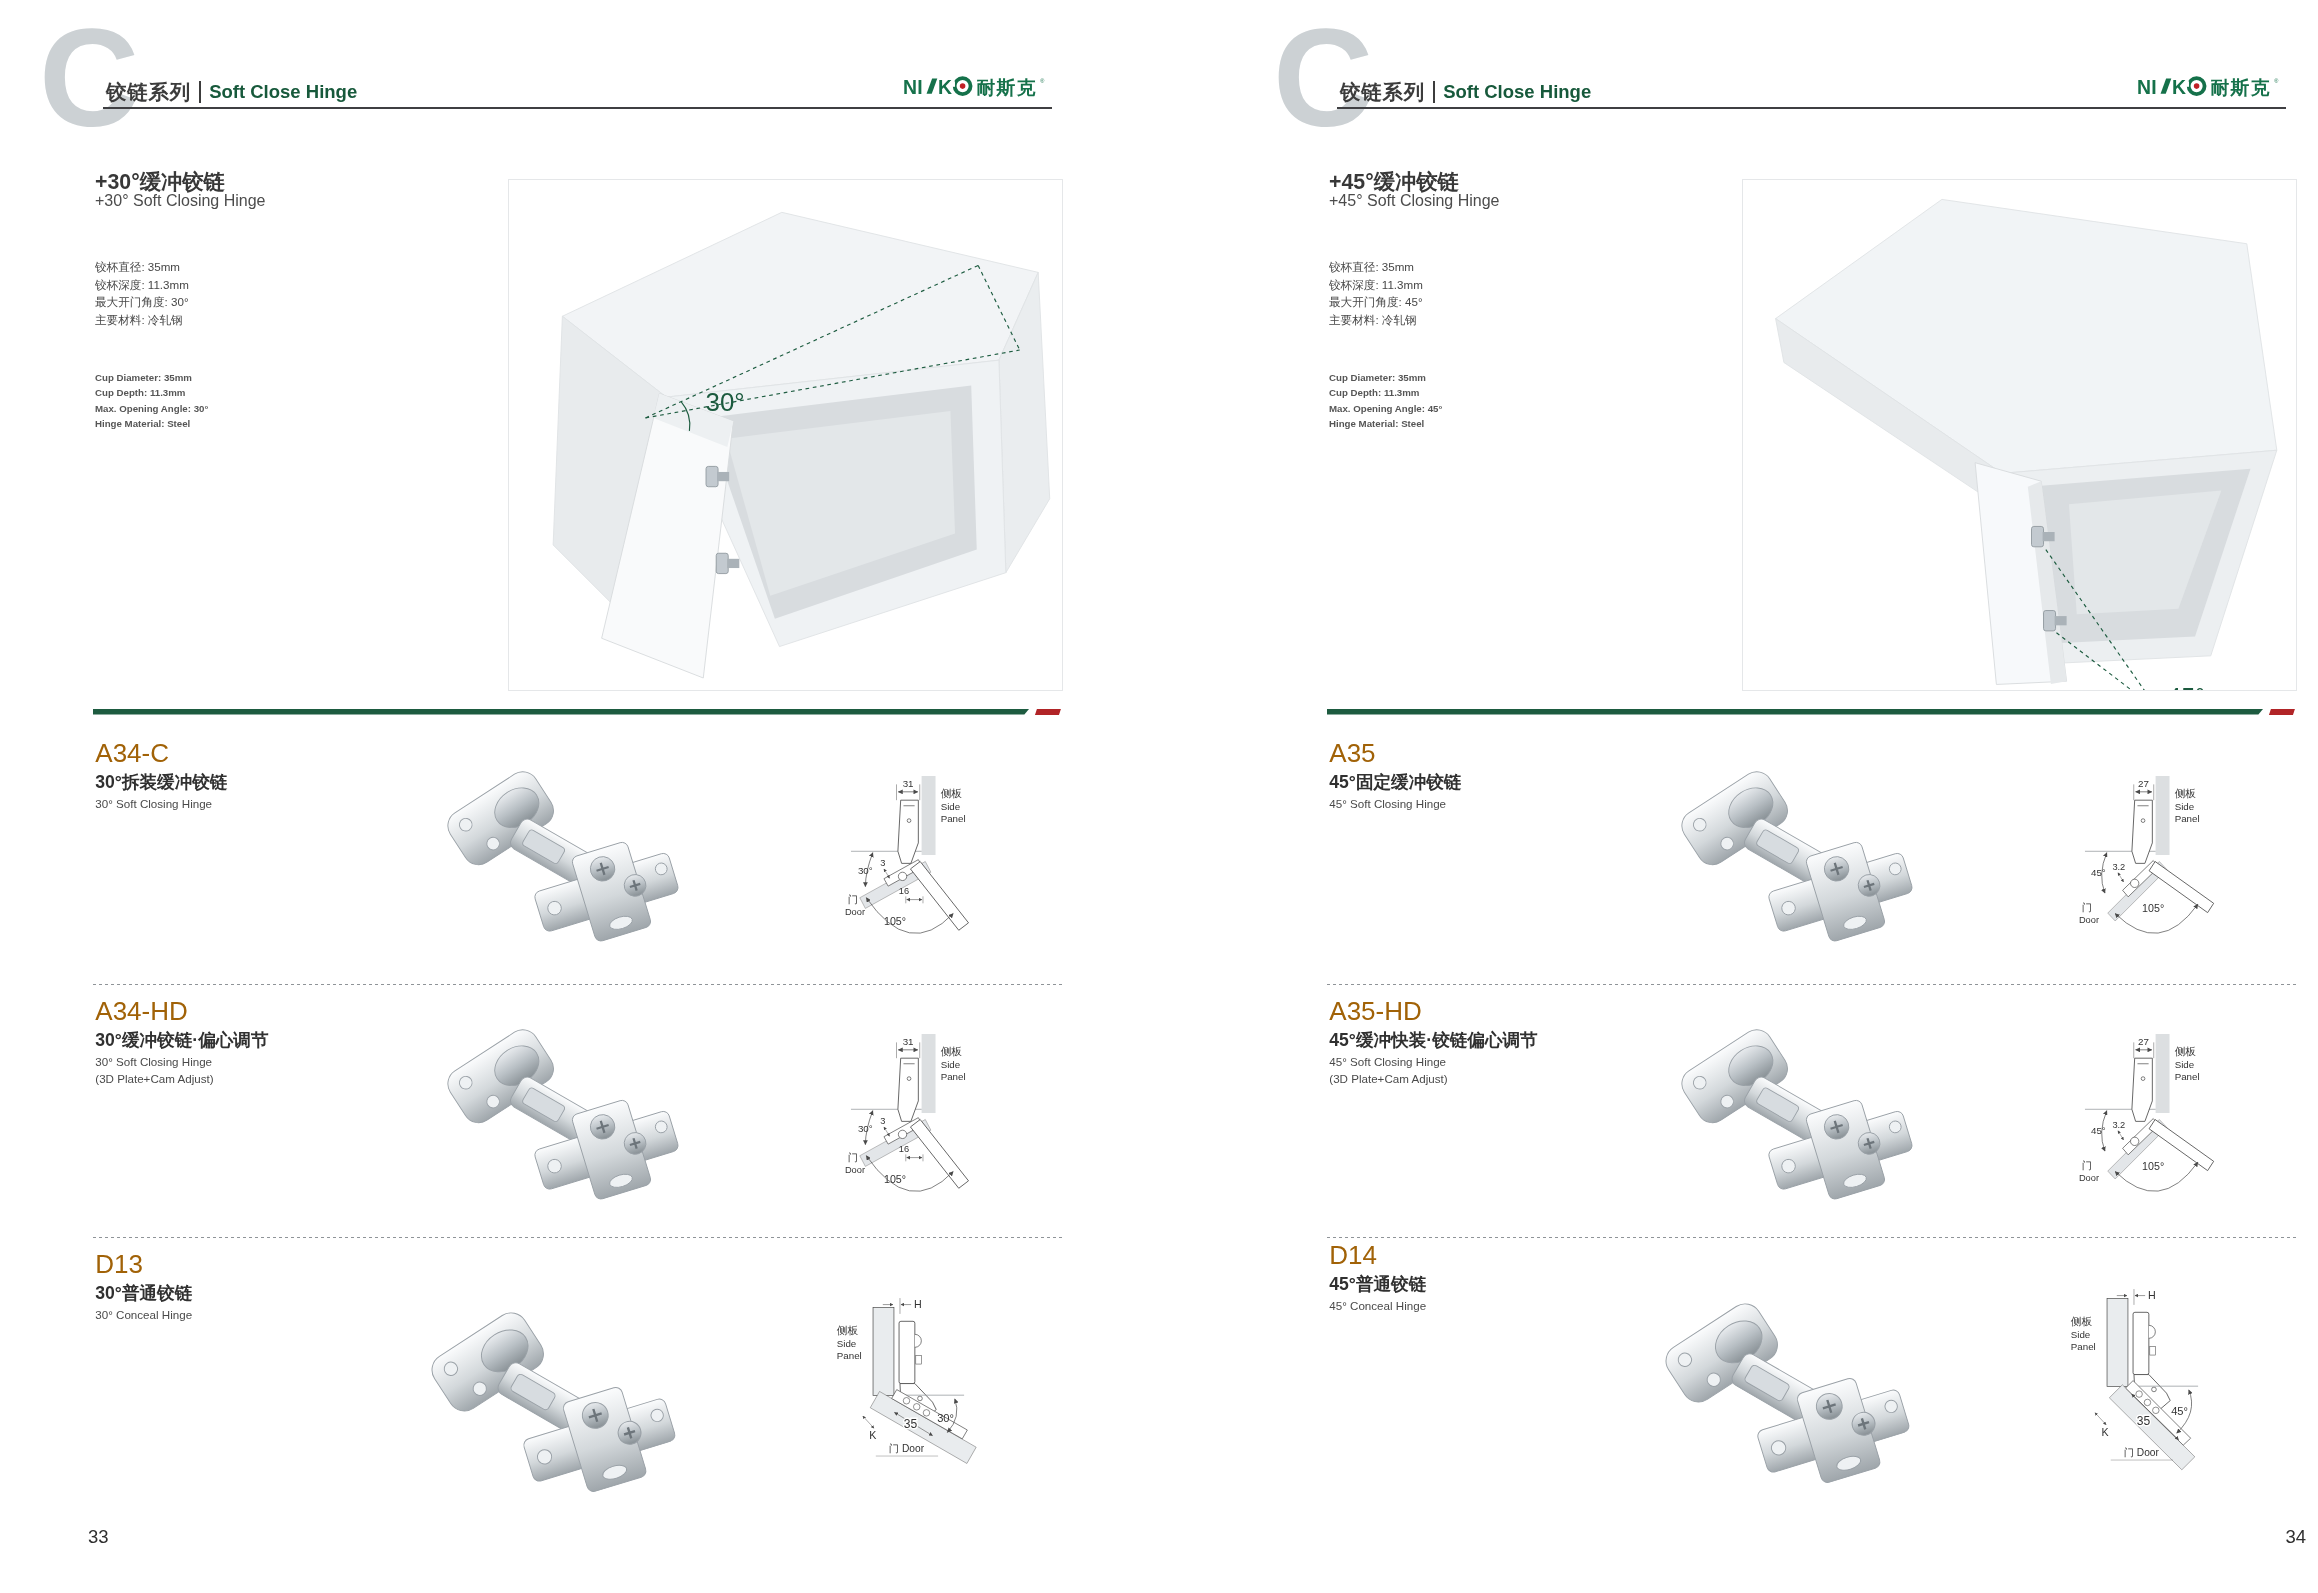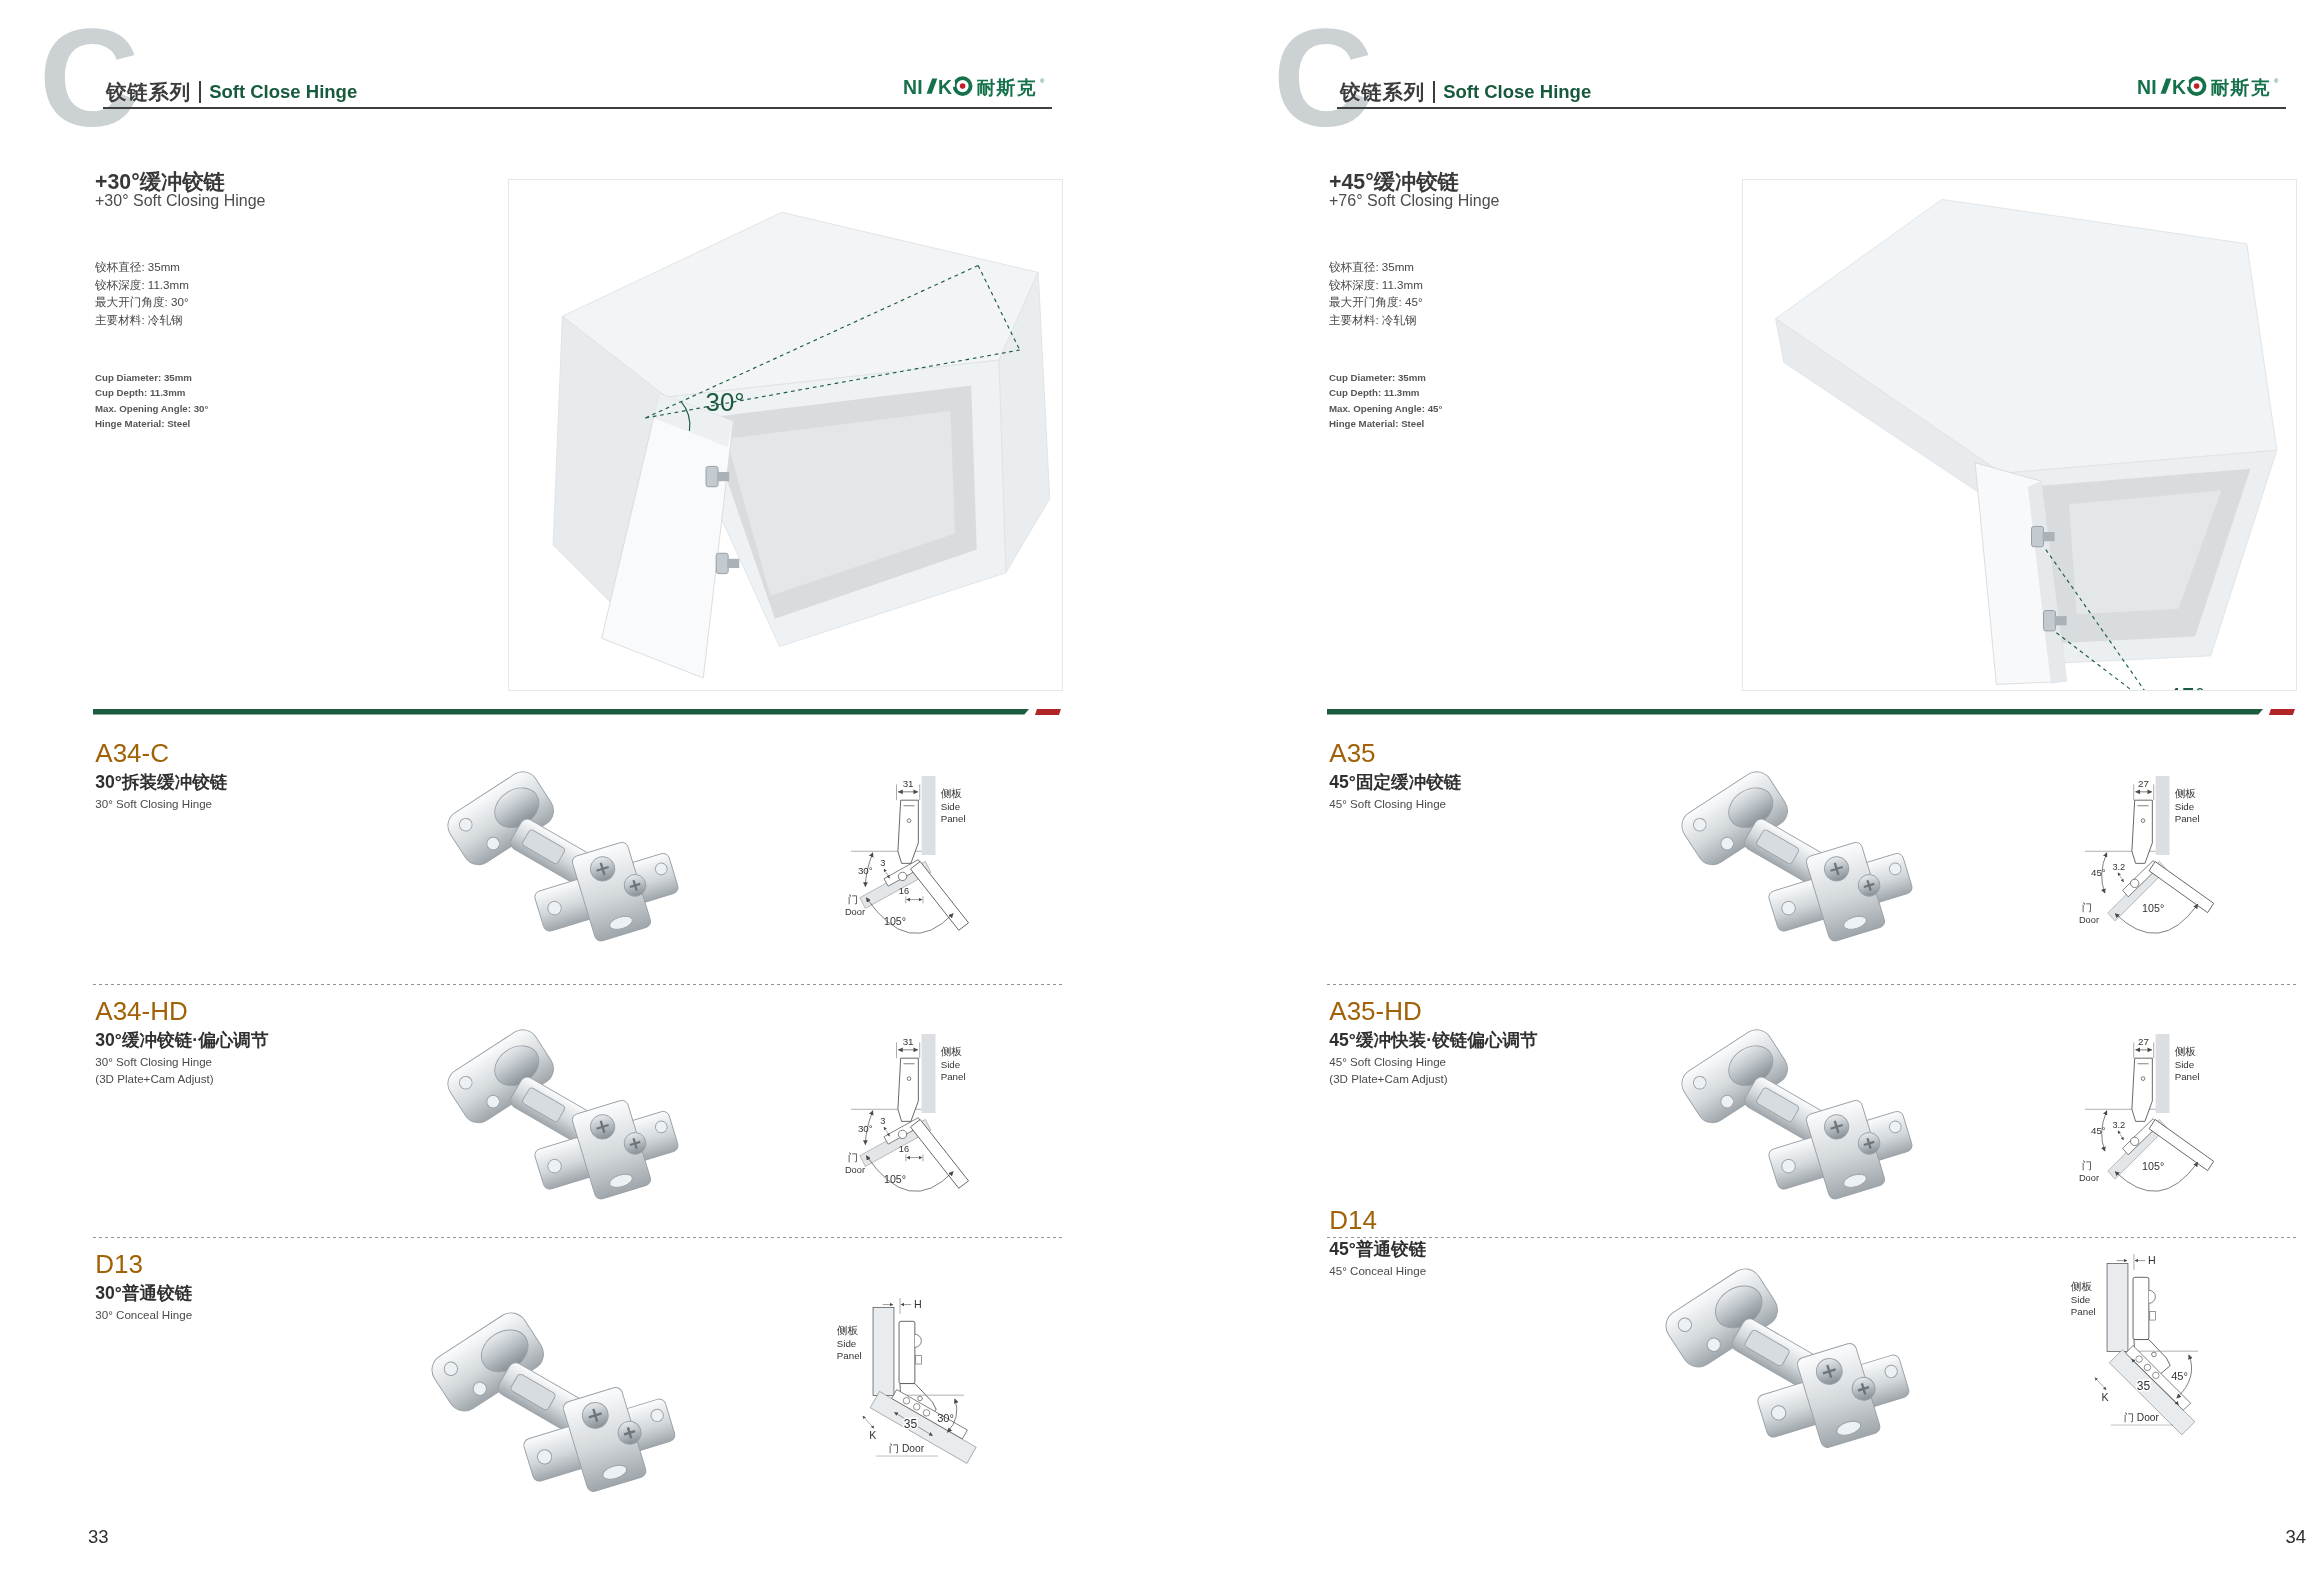--- a/index.html
+++ b/index.html
@@ -317,21 +317,21 @@
         <text x="101" y="50" font-size="56" font-weight="800" fill="#15714a">K</text>
         <circle cx="172" cy="28" r="23" fill="none" stroke="#15714a" stroke-width="11"></circle>
         <rect x="136" y="14" width="14" height="16" fill="#ffffff"></rect>
         <circle cx="172" cy="28" r="8" fill="#c01f25"></circle>
         <text x="212" y="52" font-size="54" font-weight="800" fill="#15714a" letter-spacing="4">耐斯克</text>
         <text x="396" y="18" font-size="16" fill="#15714a">®</text>
       </svg>
       <div class="hdr-line"></div>
 
       <div class="hero-title">+45°缓冲铰链</div>
-      <div class="hero-sub">+76° Soft Closing Hinge</div>
+      <div class="hero-sub">+45° Soft Closing Hinge</div>
       <div class="specs-cn">
         <div>铰杯直径: 35mm</div>
         <div>铰杯深度: 11.3mm</div>
         <div>最大开门角度: 45°</div>
         <div>主要材料: 冷轧钢</div>
       </div>
       <div class="specs-en">
         <div>Cup Diameter: 35mm</div>
         <div>Cup Depth: 11.3mm</div>
         <div>Max. Opening Angle: 45°</div>
@@ -442,21 +442,21 @@
           <text class="dg" x="28" y="272" font-size="21">45°</text>
           <text class="dg" x="74" y="258" font-size="20">3.2</text>
           <text class="dg" x="138" y="348" font-size="23">105°</text>
           <text class="dg" x="8" y="346" font-size="22">门</text>
           <text class="dg" x="2" y="372" font-size="20">Door</text>
         </svg>
       </div>
 
       <div class="sep" style="top:1237px"></div>
 
-      <div class="row r3" style="top:1205px">
+      <div class="row r3" style="top:1240px">
         <div class="model">D14</div>
         <div class="name-cn">45°普通铰链</div>
         <div class="name-en">
           <div>45° Conceal Hinge</div>
           <div></div>
         </div>
         <svg class="hinge-img" viewBox="0 0 580 440">
             <use href="#hinge"></use>
           </svg>
         <svg class="diag" viewBox="0 0 452 452">

